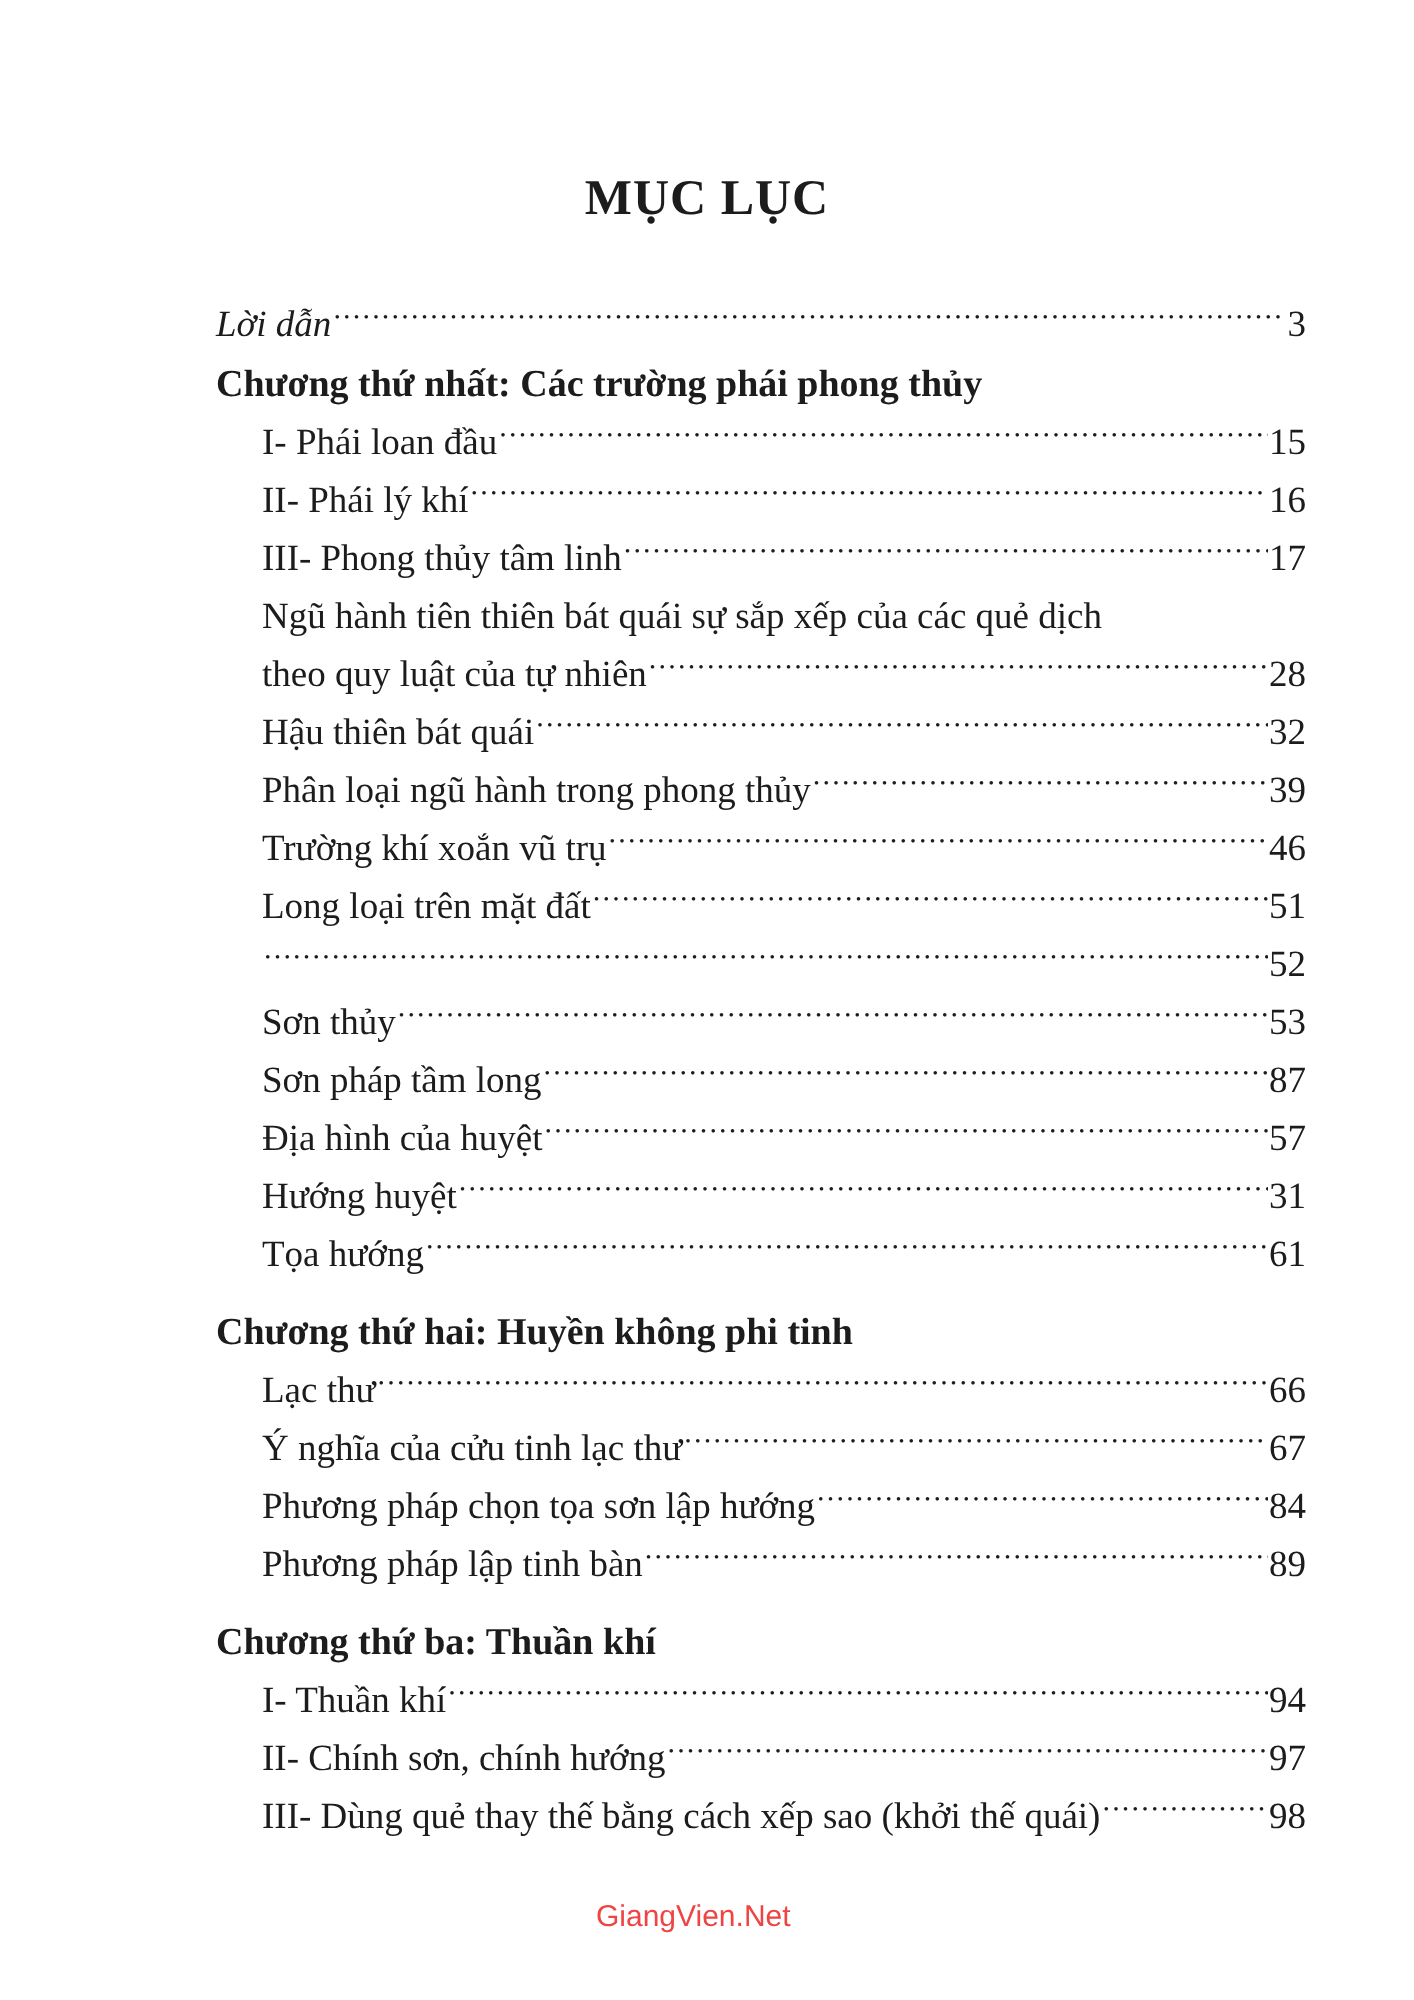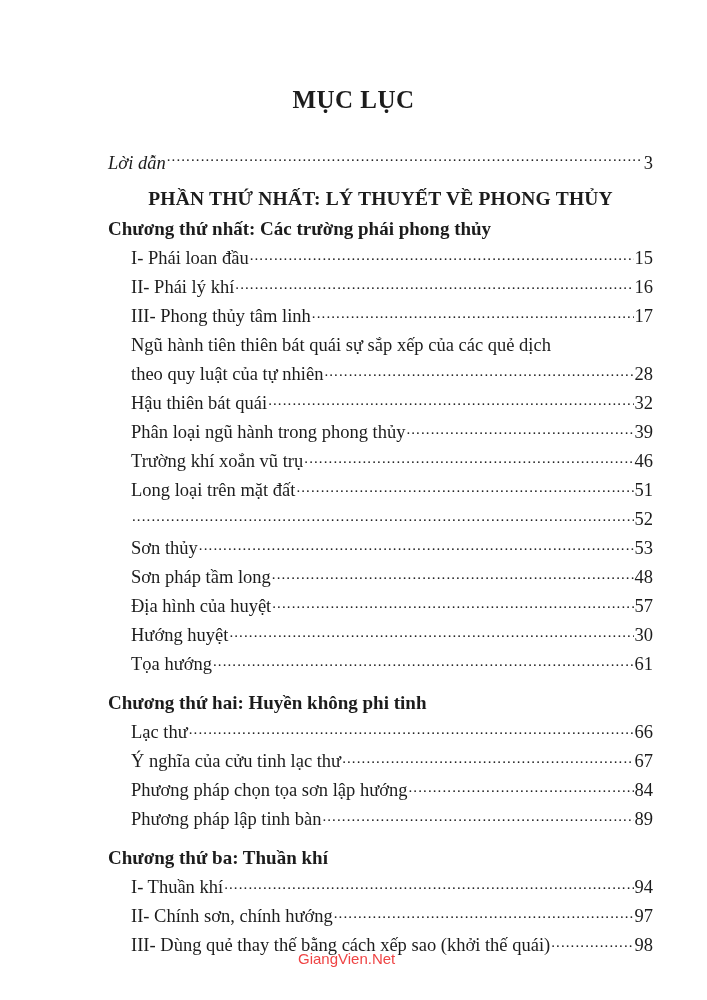--- a/index.html
+++ b/index.html
@@ -35,21 +35,20 @@
     .row {
       display: flex;
       align-items: baseline;
       font-size: 18.5px;
       line-height: 29px;
       height: 29px;
       white-space: nowrap;
     }
     .row.indent {
       padding-left: 23px;
-      align-items: center;
     }
     .row .label {
       flex: 0 0 auto;
     }
     .row .dots {
       flex: 1 1 auto;
       overflow: hidden;
       margin: 0 1px;
       position: relative;
       height: 1em;
@@ -114,21 +113,20 @@
 <div class="page-title">MỤC LỤC</div>
 
 <div class="toc">
 
   <div class="row italic">
     <span class="label">Lời dẫn</span>
     <span class="dots"></span>
     <span class="page">3</span>
   </div>
 
-  <div class="part-heading">PHẦN THỨ NHẤT: LÝ THUYẾT VỀ PHONG THỦY</div>
 
   <div class="chapter-heading">Chương thứ nhất: Các trường phái phong thủy</div>
 
   <div class="row indent">
     <span class="label">I- Phái loan đầu</span>
     <span class="dots"></span>
     <span class="page">15</span>
   </div>
   <div class="row indent">
     <span class="label">II- Phái lý khí</span>
@@ -171,31 +169,31 @@
     <span class="page">52</span>
   </div>
   <div class="row indent">
     <span class="label">Sơn thủy</span>
     <span class="dots"></span>
     <span class="page">53</span>
   </div>
   <div class="row indent">
     <span class="label">Sơn pháp tầm long</span>
     <span class="dots"></span>
-    <span class="page">48</span>
+    <span class="page">87</span>
   </div>
   <div class="row indent">
     <span class="label">Địa hình của huyệt</span>
     <span class="dots"></span>
     <span class="page">57</span>
   </div>
   <div class="row indent">
     <span class="label">Hướng huyệt</span>
     <span class="dots"></span>
-    <span class="page">30</span>
+    <span class="page">31</span>
   </div>
   <div class="row indent">
     <span class="label">Tọa hướng</span>
     <span class="dots"></span>
     <span class="page">61</span>
   </div>
 
   <div class="chapter-gap"></div>
 
   <div class="chapter-heading">Chương thứ hai: Huyền không phi tinh</div>

